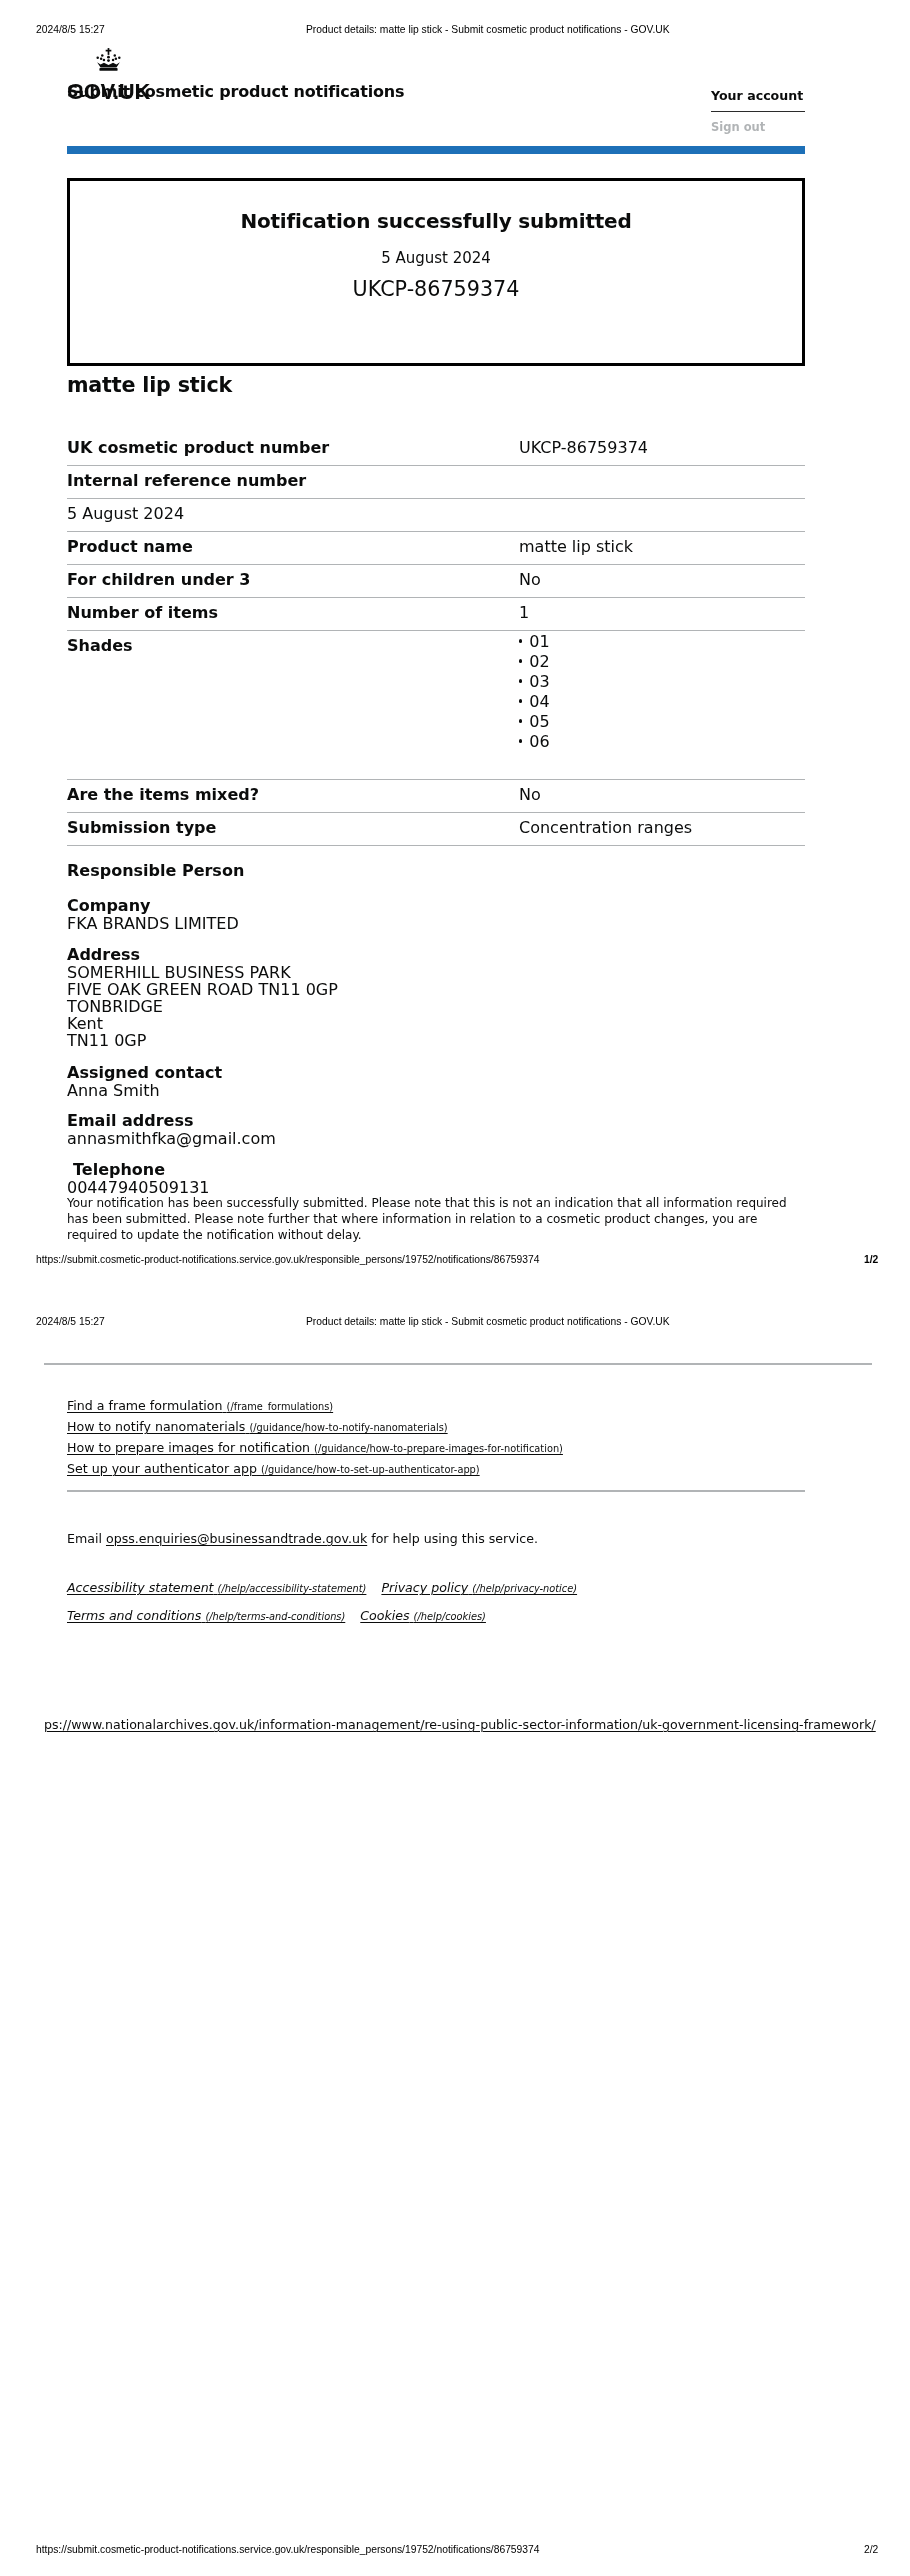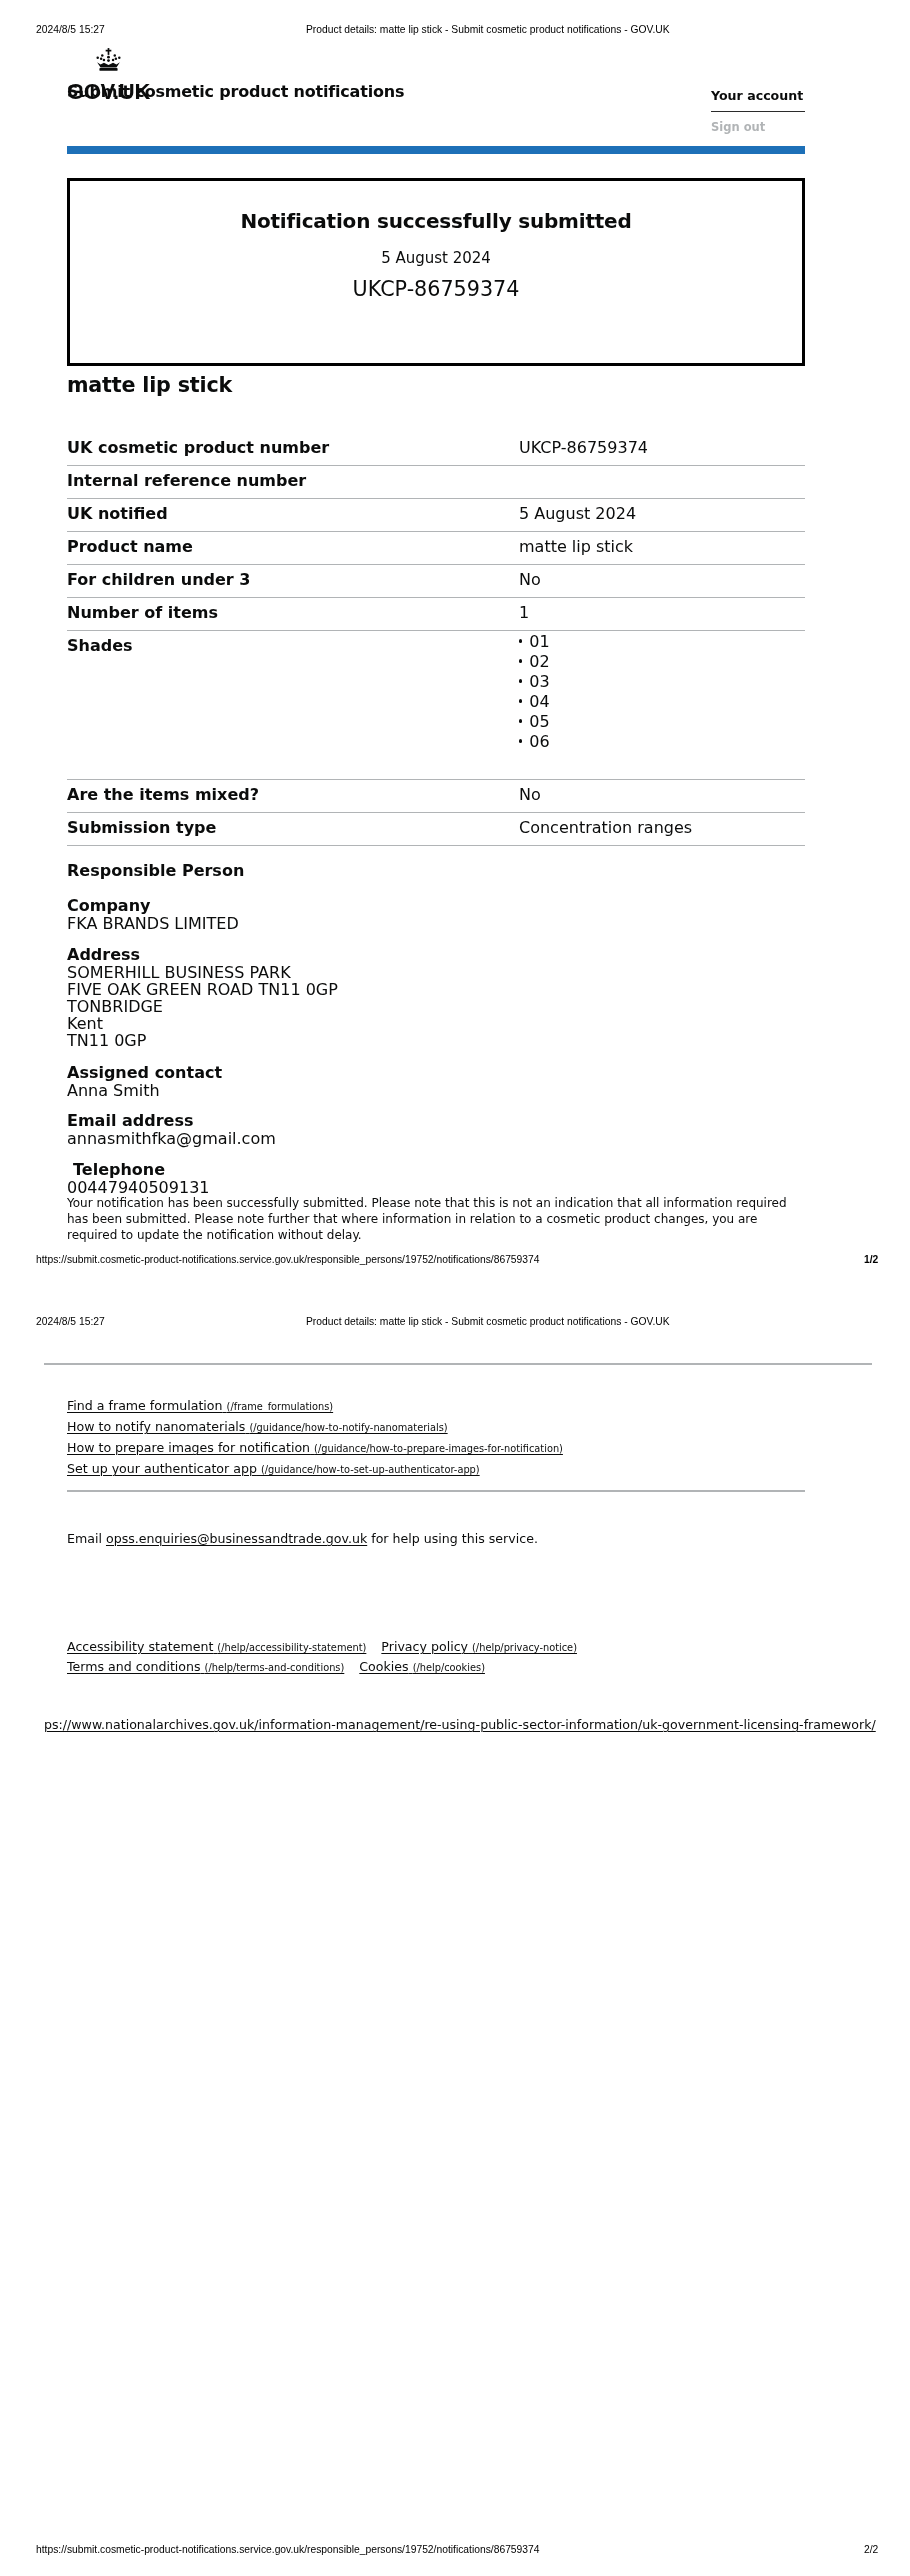--- a/index.html
+++ b/index.html
@@ -31,21 +31,21 @@
   .rp-h { font-weight: bold; }
   .rp-line { line-height: 17px; }
   .para { left: 67px; top: 1195px; width: 723px; font-size: 12px; line-height: 16px; }
   .footer-url { font-family: "Liberation Sans", sans-serif; font-size: 10.3px; color: #000; white-space: nowrap; }
   .rule { height: 1.7px; background: #b1b4b6; }
   a, .link { color: #0b0c0c; text-decoration: underline; text-underline-offset: 1.7px; text-decoration-thickness: 1.1px; }
   .link-path { font-size: 9.8px; }
   .links { left: 67px; top: 1395px; font-size: 12.6px; line-height: 21px; }
   .links div { height: 21px; white-space: nowrap; }
   .help { left: 67px; top: 1531px; font-size: 12.6px; white-space: nowrap; }
-  .meta-links { left: 67px; top: 1637px; font-size: 12.6px; line-height: 19px; white-space: nowrap; }
+  .meta-links { left: 67px; top: 1574px; font-size: 12.6px; line-height: 27px; white-space: nowrap; font-style: italic; }
   .meta-links span.sep { display: inline-block; width: 15px; }
   .ogl { left: 44px; top: 1717px; font-size: 12.6px; white-space: nowrap; }
 </style>
 </head>
 <body>
 
 <div class="abs print-hdr" style="left:36px;top:24px;">2024/8/5 15:27</div>
 <div class="abs print-hdr" style="left:306px;top:24px;">Product details: matte lip stick - Submit cosmetic product notifications - GOV.UK</div>
 
 <a class="abs logo" href="#" style="text-decoration:none;flex-direction:column;">
@@ -91,21 +91,20 @@
 <div class="abs summary">
   <div class="row row-std">
     <div class="k">UK cosmetic product number</div>
     <div class="v">UKCP-86759374</div>
   </div>
   <div class="row row-std">
     <div class="k">Internal reference number</div>
     <div class="v"></div>
   </div>
   <div class="row row-std">
-    <div class="k">UK notified</div>
     <div class="v">5 August 2024</div>
   </div>
   <div class="row row-std">
     <div class="k">Product name</div>
     <div class="v">matte lip stick</div>
   </div>
   <div class="row row-std">
     <div class="k">For children under 3</div>
     <div class="v">No</div>
   </div>

